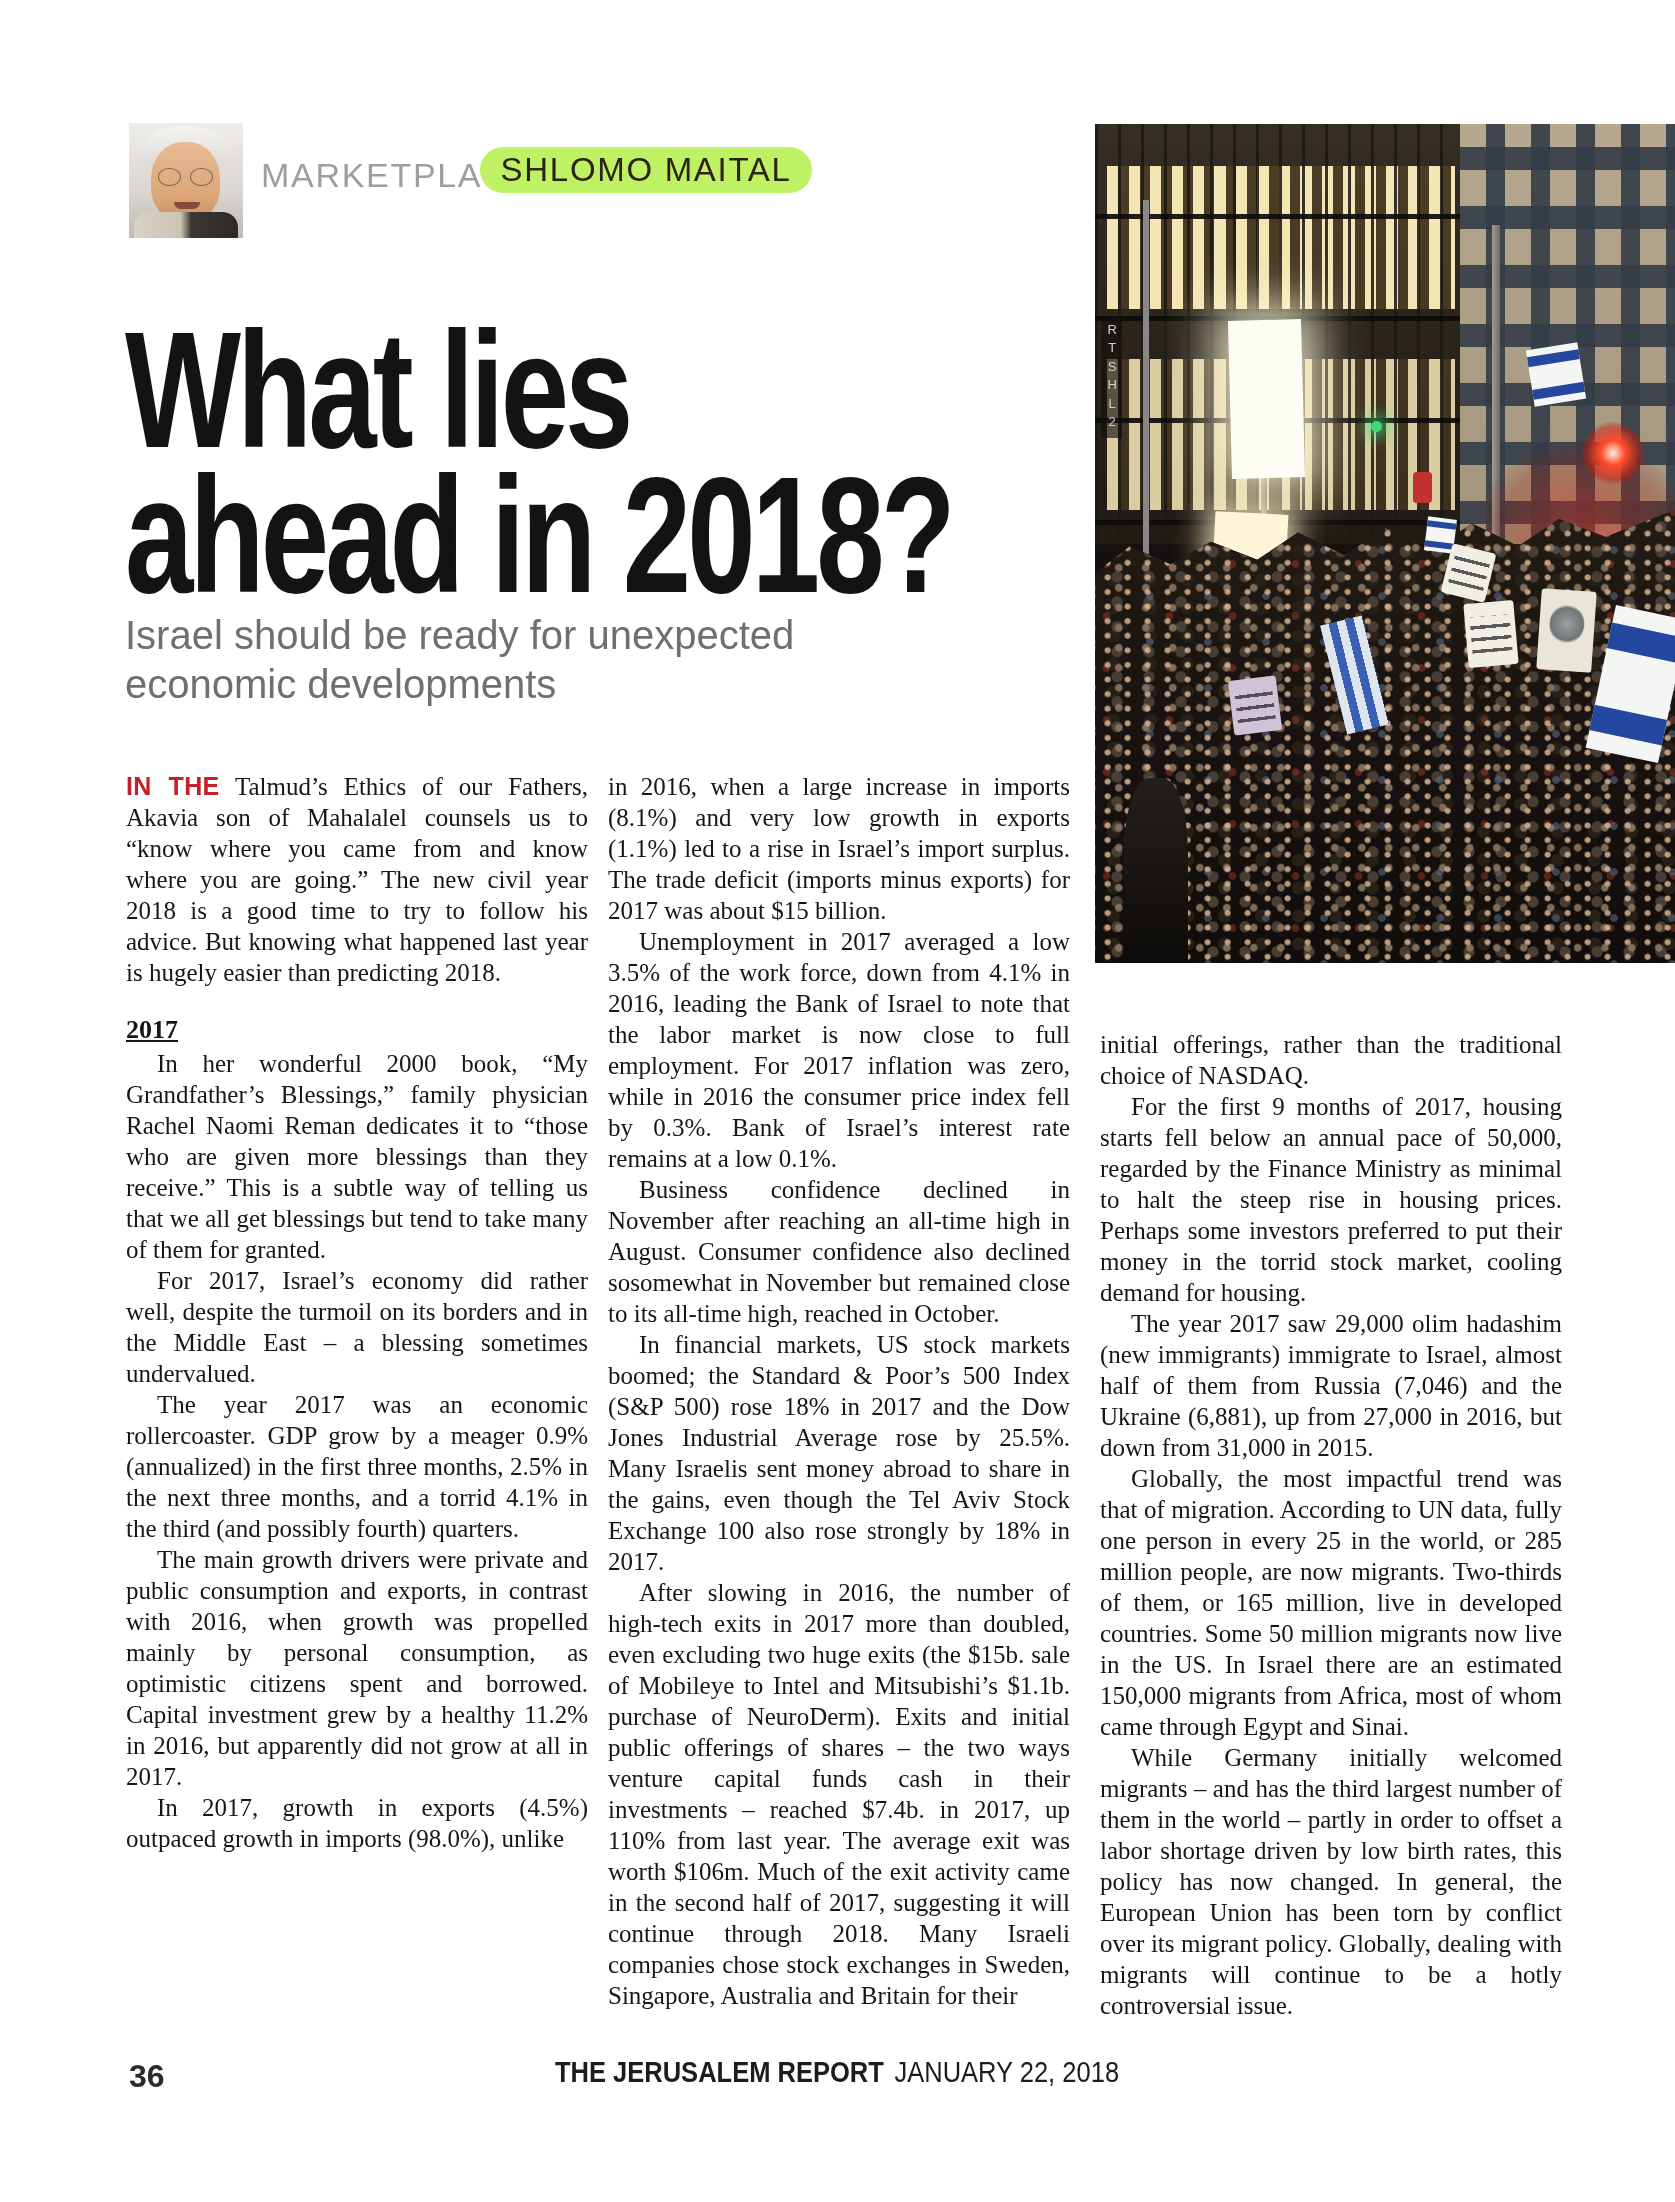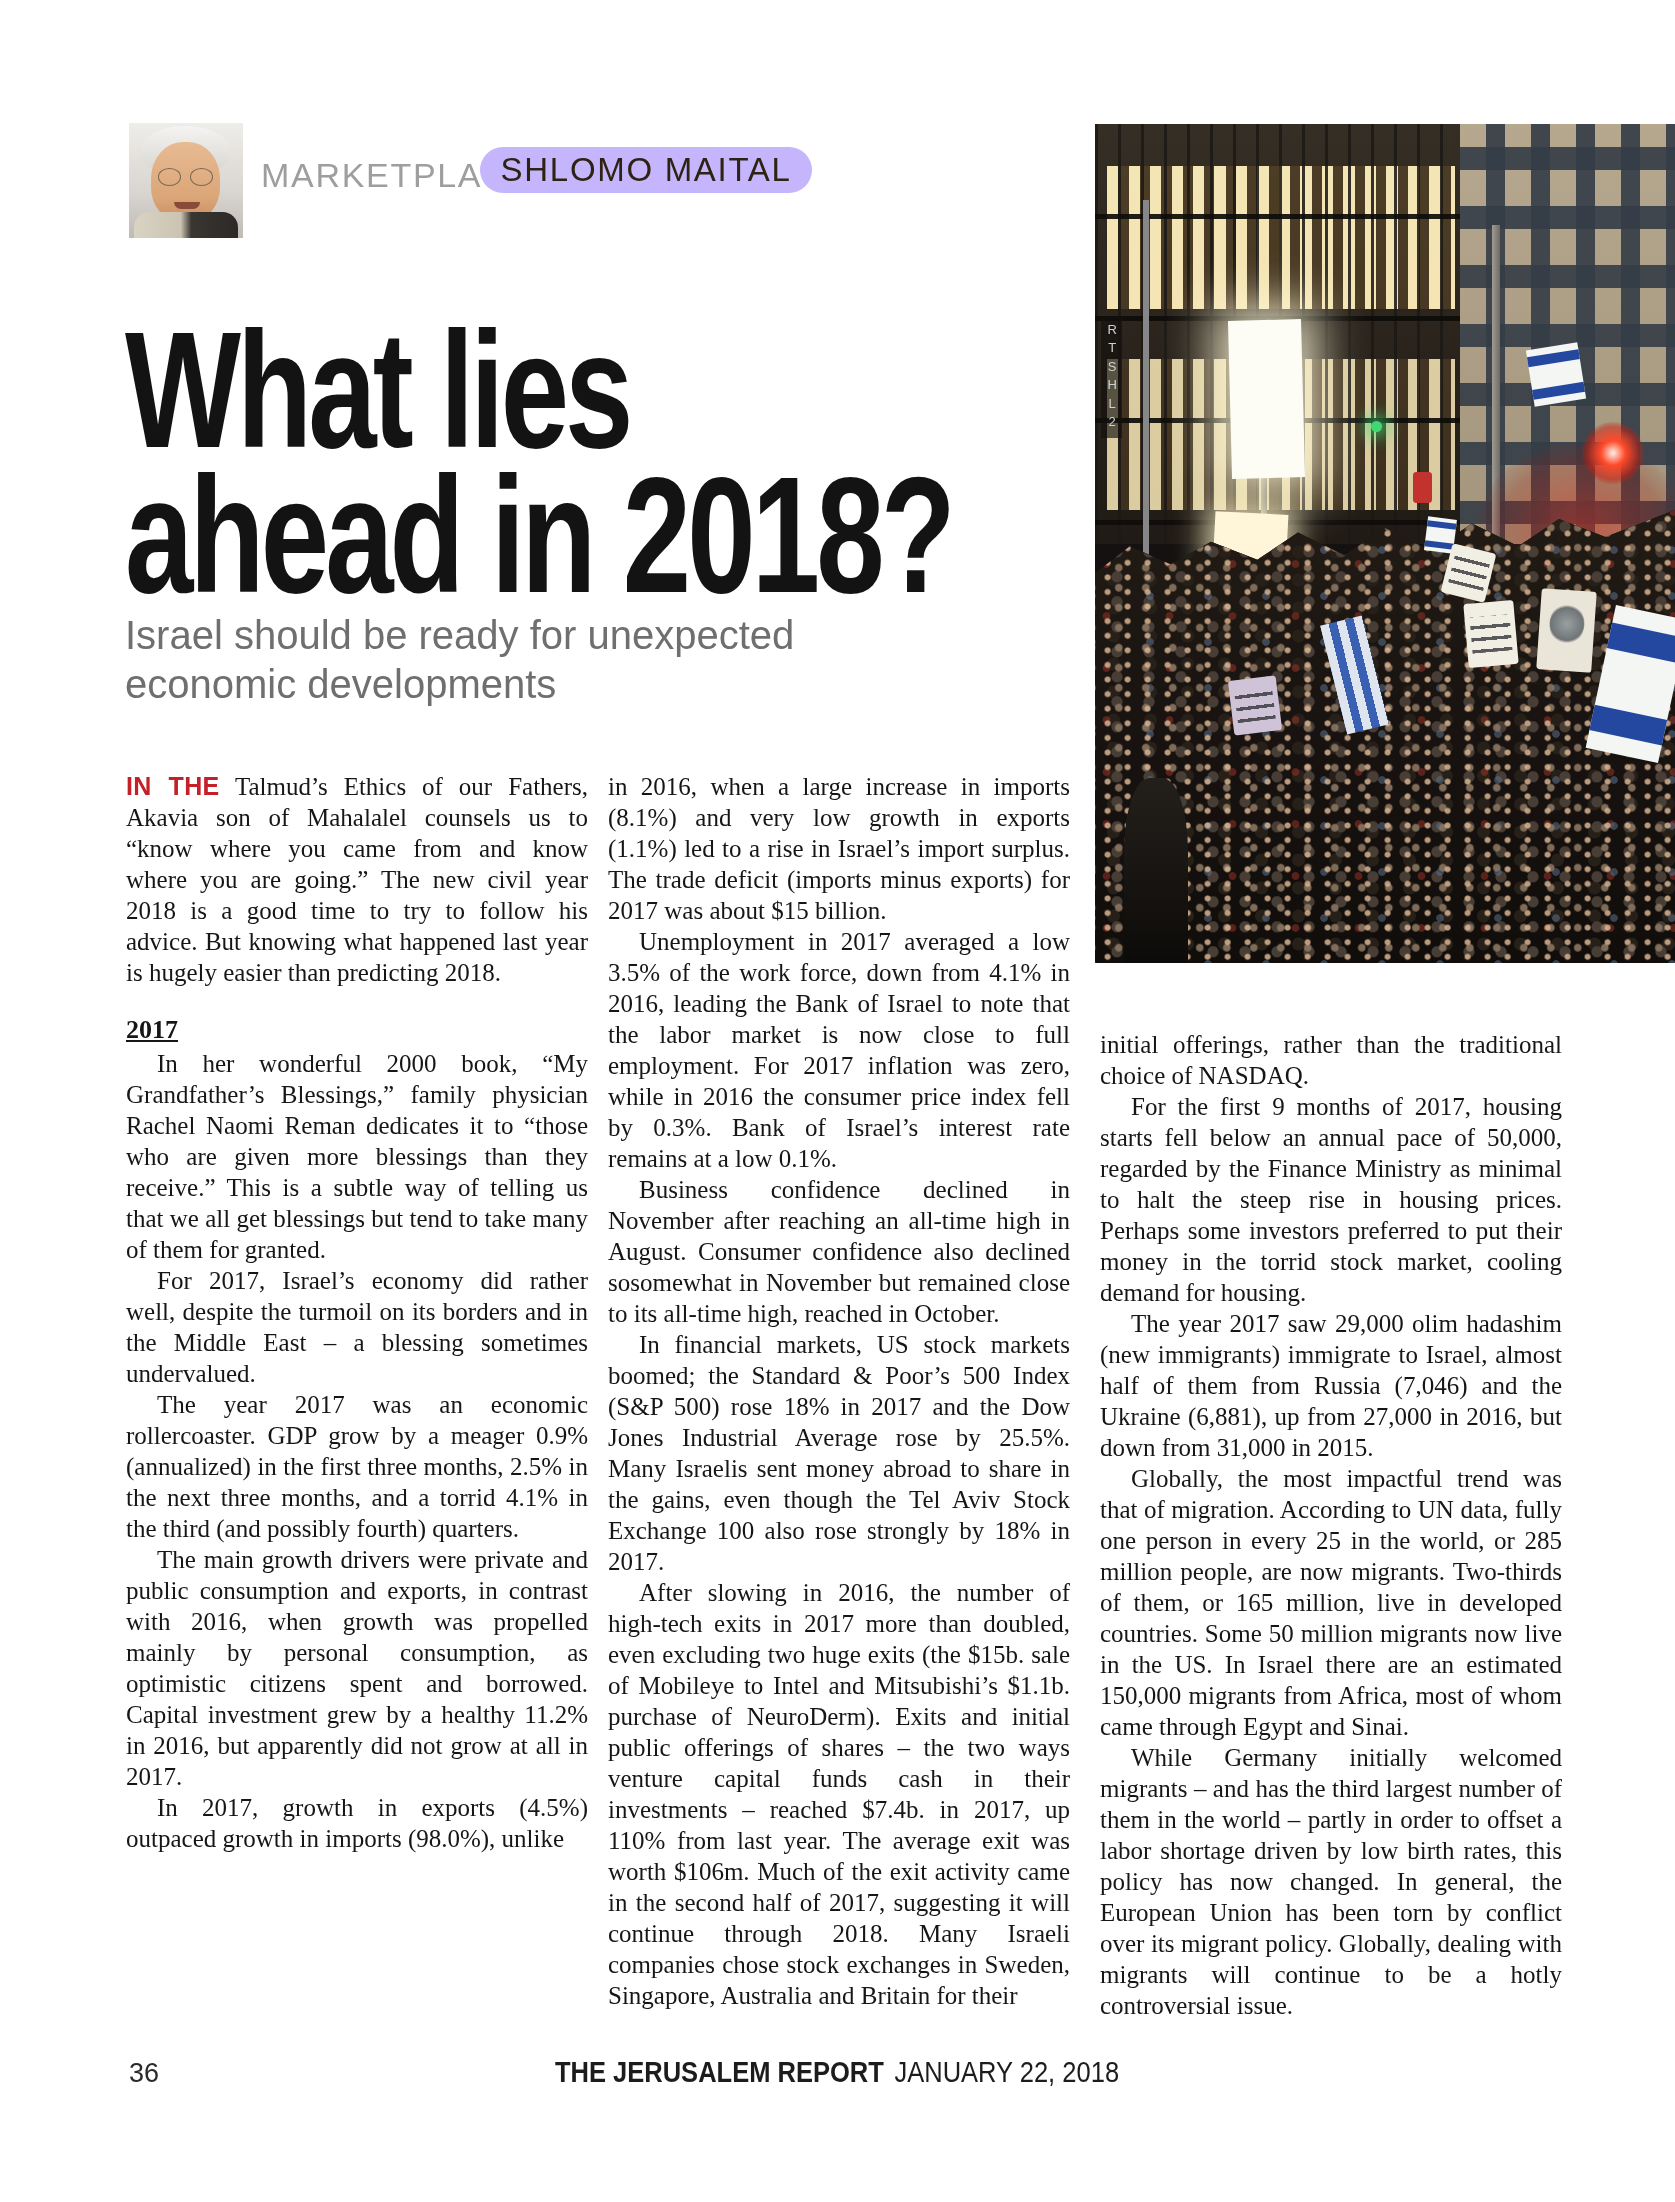--- a/index.html
+++ b/index.html
@@ -17,21 +17,21 @@
   .avatar .glasses::before,.avatar .glasses::after{content:"";position:absolute;top:0;width:20.6px;height:15.5px;
           border:1.7px solid #7a6a55;border-radius:50%;}
   .avatar .glasses::before{left:0;} .avatar .glasses::after{right:0;}
   .avatar .mouth{position:absolute;left:45px;top:79px;width:26px;height:6.9px;border-radius:0 0 17px 17px;background:#8a4a3a;}
   .avatar .body{position:absolute;left:5.2px;top:89px;width:104px;height:26px;border-radius:15.5px 15.5px 0 0;
           background:linear-gradient(90deg,#d9d3c4 0%,#cbc4b2 45%,#3a3632 55%,#2c2926 100%);}
 
   .kicker-label{position:absolute;left:261px;top:156px;font-family:"Liberation Sans",sans-serif;
           font-size:34px;color:#9e9e9e;letter-spacing:1.7px;}
   .author-pill{position:absolute;left:480px;top:147px;height:46px;padding:0 20.6px;border-radius:23px;
-          background:#c4b5fd;display:flex;align-items:center;}
+          background:#bef264;display:flex;align-items:center;}
   .author-pill span{font-family:"Liberation Sans",sans-serif;font-size:33px;color:#2e2313;letter-spacing:1.7px;}
 
   
   .hl{position:absolute;left:125px;font-family:"Liberation Sans",sans-serif;font-weight:bold;
       font-size:166px;line-height:1;letter-spacing:-5.2px;color:#131313;white-space:nowrap;
       transform:scaleX(.74);transform-origin:left top;}
   .hl.l1{top:307px;} .hl.l2{top:452px;}
   .standfirst{position:absolute;left:125px;top:611px;width:697px;
       font-family:Liberation Sans, sans-serif;font-size:40px;line-height:49px;color:#6f6f6f;}
 
@@ -112,21 +112,21 @@
   .placard.p3{left:76.5%;top:55.5%;width:55px;height:81px;transform:rotate(4deg);background:#e9e5d8;}
   .placard.p3 .doodle{position:absolute;left:18%;top:16%;width:64%;height:52%;border-radius:50%;
       background:radial-gradient(circle,#9aa0a2 0%,#6f7577 60%,transparent 70%);}
   .placard.p4{left:54.8%;top:41.5%;width:19px;height:31px;background:#c23330;}
   .placard.p5{left:23.5%;top:66%;width:48px;height:55px;background:#cfc3d8;transform:rotate(-7deg);}
   .silhouette{position:absolute;left:5%;bottom:0;width:11%;height:22%;border-radius:40% 40% 0 0;
       background:linear-gradient(180deg,#23201c,#0d0b09);}
 
   
   .page-number{position:absolute;left:129px;top:2058px;font-family:"Liberation Sans",sans-serif;
-      font-size:27px;color:#2a2a2a;}
+      font-size:32px;color:#2a2a2a;font-weight:bold;}
   .footer-center{position:absolute;left:837px;top:2056px;transform:translateX(-50%) scaleX(.88);
       white-space:nowrap;font-family:"Liberation Sans",sans-serif;font-size:29px;color:#1c1c1c;}
   .footer-center .pub{font-weight:bold;letter-spacing:0;}
   .footer-center .date{margin-left:12px;letter-spacing:0;}
 </style>
 </head>
 <body>
 
 <div class="page">
 

